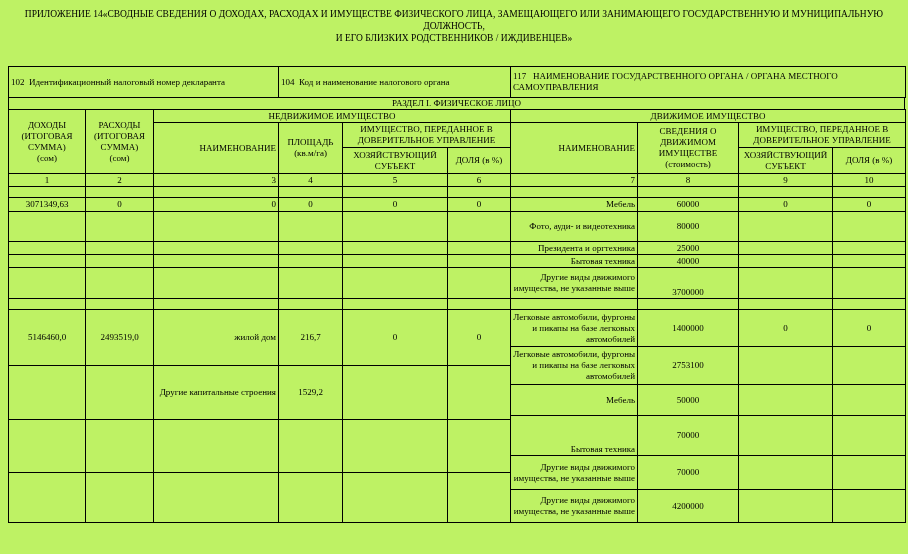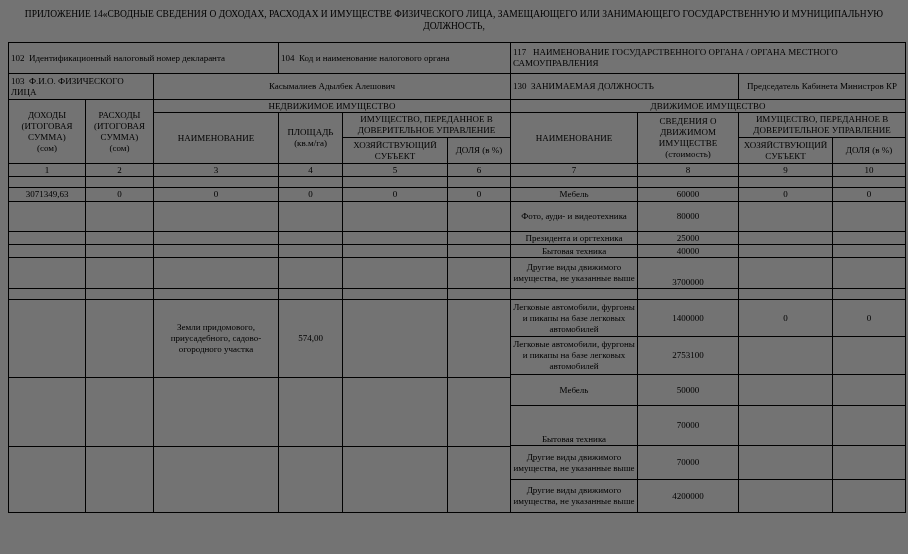--- a/index.html
+++ b/index.html
@@ -1,38 +1,39 @@
 <!DOCTYPE html>
 <html><head>
 <meta charset="utf-8">
 <style>
   html,body{margin:0;padding:0;background:#fff;}
-  .page{position:relative;width:908px;height:554px;background:#737373;color:#000;
+  .page{position:relative;width:908px;height:554px;background:#bef264;color:#000;
         font-family:"Liberation Serif","DejaVu Serif",serif;overflow:hidden;}
   .title{margin-top:8px;text-align:center;font-size:9.5px;line-height:12px;}
-  .grid{margin:10px 0 0 8px;width:897px;}
+  .grid{margin:22px 0 0 8px;width:897px;}
   table{border-collapse:collapse;table-layout:fixed;margin-top:-1px;}
   table.first{margin-top:0;}
   td{border:1px solid #000;font-size:9px;line-height:11px;padding:0 2px;
      text-align:center;vertical-align:middle;overflow:hidden;}
-  td.l{text-align:center;}
+  td.l{text-align:right;}
   td.pre{white-space:pre-line;}
   td.prew{white-space:pre-wrap;text-align:left;}
   td.vb{vertical-align:bottom;}
   td.bar{font-size:9px;}
   .flexrow{display:flex;margin-top:-1px;}
   .flexrow table{margin-top:0;}
   .flexrow table.rt{margin-left:-1px;}
 </style>
 </head>
 <body>
 
 <div class="page">
   <div class="title">
     <div>ПРИЛОЖЕНИЕ 14«СВОДНЫЕ СВЕДЕНИЯ О ДОХОДАХ, РАСХОДАХ И ИМУЩЕСТВЕ ФИЗИЧЕСКОГО ЛИЦА, ЗАМЕЩАЮЩЕГО ИЛИ ЗАНИМАЮЩЕГО ГОСУДАРСТВЕННУЮ И МУНИЦИПАЛЬНУЮ ДОЛЖНОСТЬ,</div>
+    <div>И ЕГО БЛИЗКИХ РОДСТВЕННИКОВ / ИЖДИВЕНЦЕВ»</div>
   </div>
 
   <div class="grid">
 
     <table class="first" width="897">
       <colgroup>
           <col width="77">
           <col width="68">
           <col width="125">
           <col width="64">
@@ -42,29 +43,30 @@
           <col width="101">
           <col width="94">
           <col width="73">
         </colgroup>
       <tbody>
           <tr style="height:31px">
         <td colspan="3" class="prew">102  Идентификационный налоговый номер декларанта</td>
         <td colspan="3" class="prew">104  Код и наименование налогового органа</td>
         <td colspan="4" class="prew">117   НАИМЕНОВАНИЕ ГОСУДАРСТВЕННОГО ОРГАНА / ОРГАНА МЕСТНОГО САМОУПРАВЛЕНИЯ</td>
       </tr>
-      <tr style="height:26px">
-        <td colspan="2" class="prew">103  Ф.И.О. ФИЗИЧЕСКОГО ЛИЦА</td>
-        <td colspan="4">Касымалиев Адылбек Алешович</td>
-        <td colspan="2" class="prew">130  ЗАНИМАЕМАЯ ДОЛЖНОСТЬ</td>
-        <td colspan="2">Председатель Кабинета Министров КР</td>
-      </tr>
     </tbody>
       </table>
 
+    <table width="897">
+      <tbody>
+          <tr style="height:12px">
+            <td class="bar">РАЗДЕЛ I. ФИЗИЧЕСКОЕ ЛИЦО</td>
+          </tr>
+    </tbody>
+      </table>
 
     <table width="897">
       <colgroup>
           <col width="77">
           <col width="68">
           <col width="125">
           <col width="64">
           <col width="105">
           <col width="63">
           <col width="127">
@@ -228,25 +230,33 @@
       <table width="502">
         <colgroup>
             <col width="77">
             <col width="68">
             <col width="125">
             <col width="64">
             <col width="105">
             <col width="63">
           </colgroup>
         <tbody>
-        <tr style="height:39px">
-          <td></td>
-              <td></td>
-          <td class="l">Земли придомового, приусадебного, садово-огородного участка</td>
-          <td>574,00</td>
+            <tr style="height:37px">
+          <td>5146460,0</td>
+          <td>2493519,0</td>
+          <td class="l">жилой дом</td>
+          <td>216,7</td>
+          <td>0</td>
+          <td>0</td>
+        </tr>
+        <tr style="height:35px">
+          <td></td>
+              <td></td>
+          <td class="l">Другие капитальные строения</td>
+          <td>1529,2</td>
           <td></td>
               <td></td>
         </tr>
         <tr style="height:35px">
           <td></td>
               <td></td>
               <td></td>
               <td></td>
               <td></td>
               <td></td>

